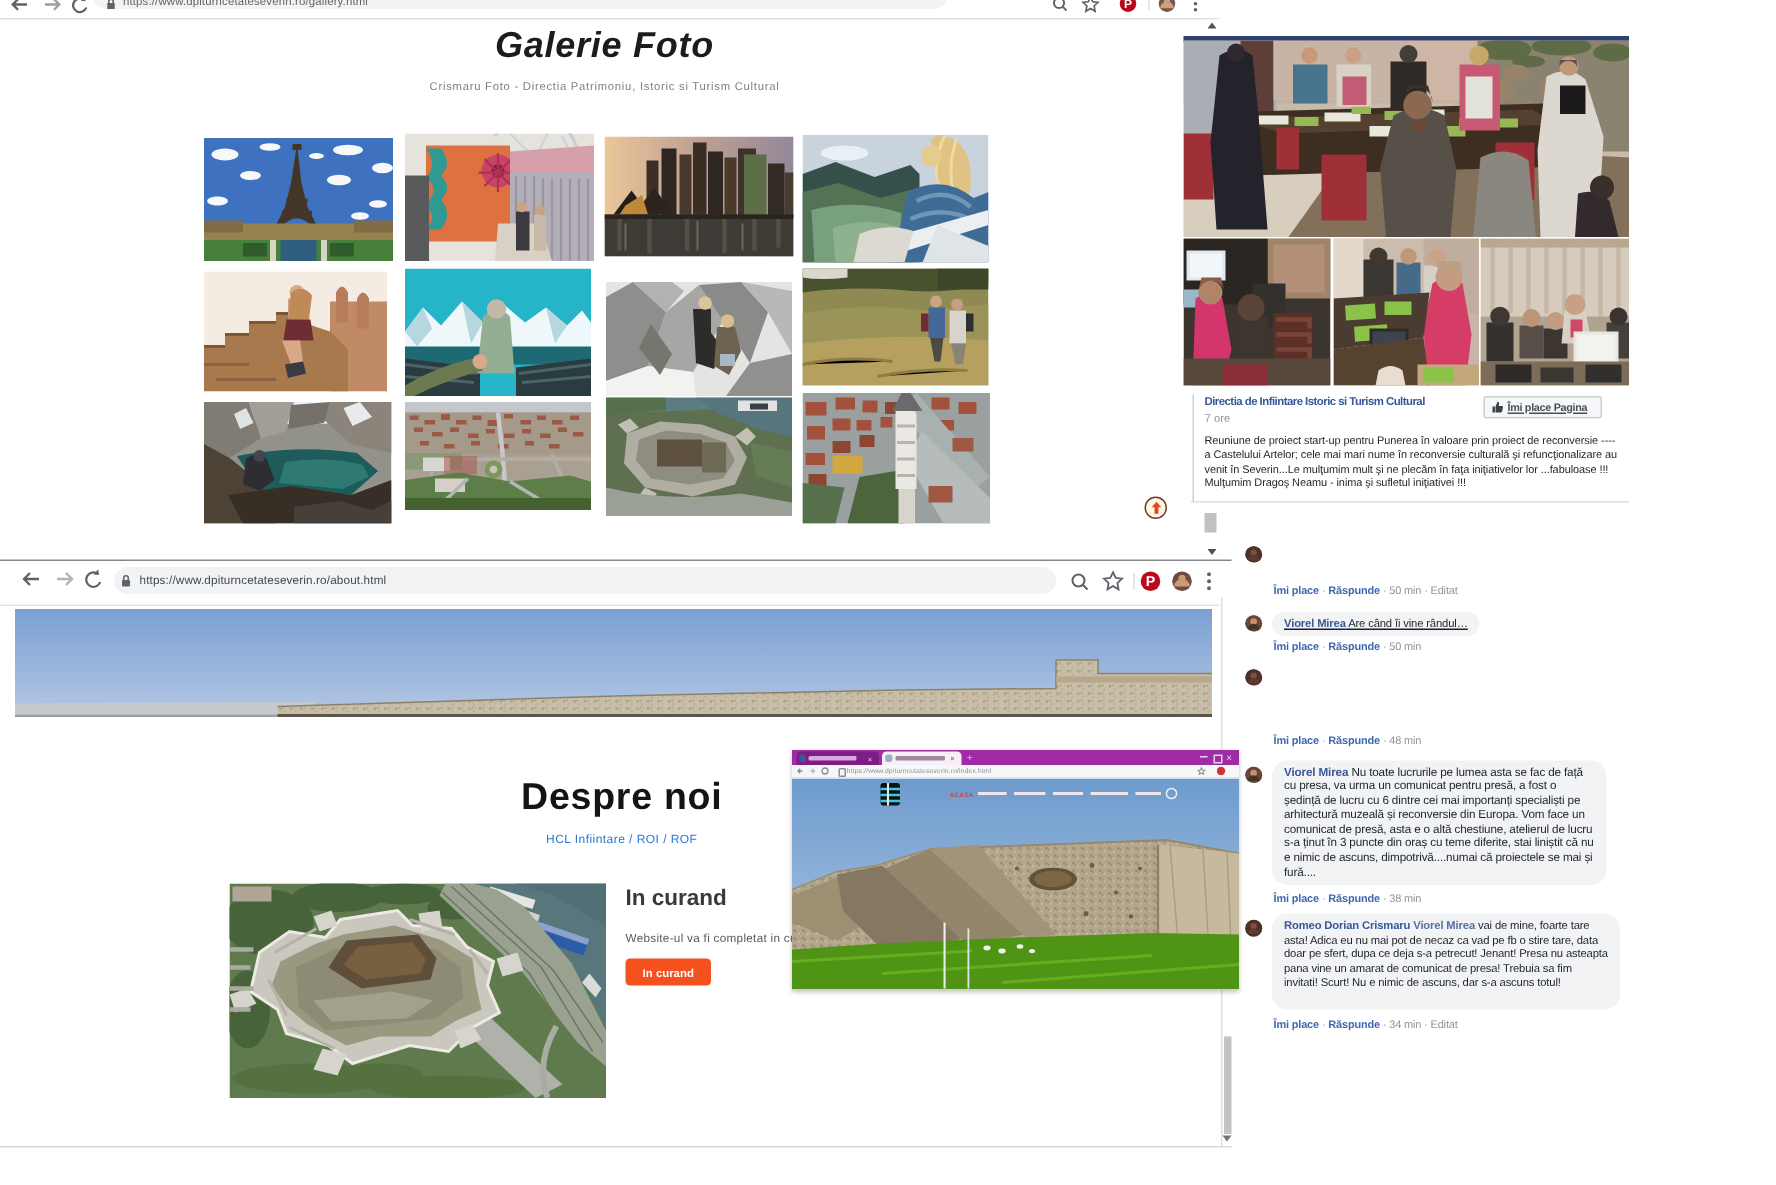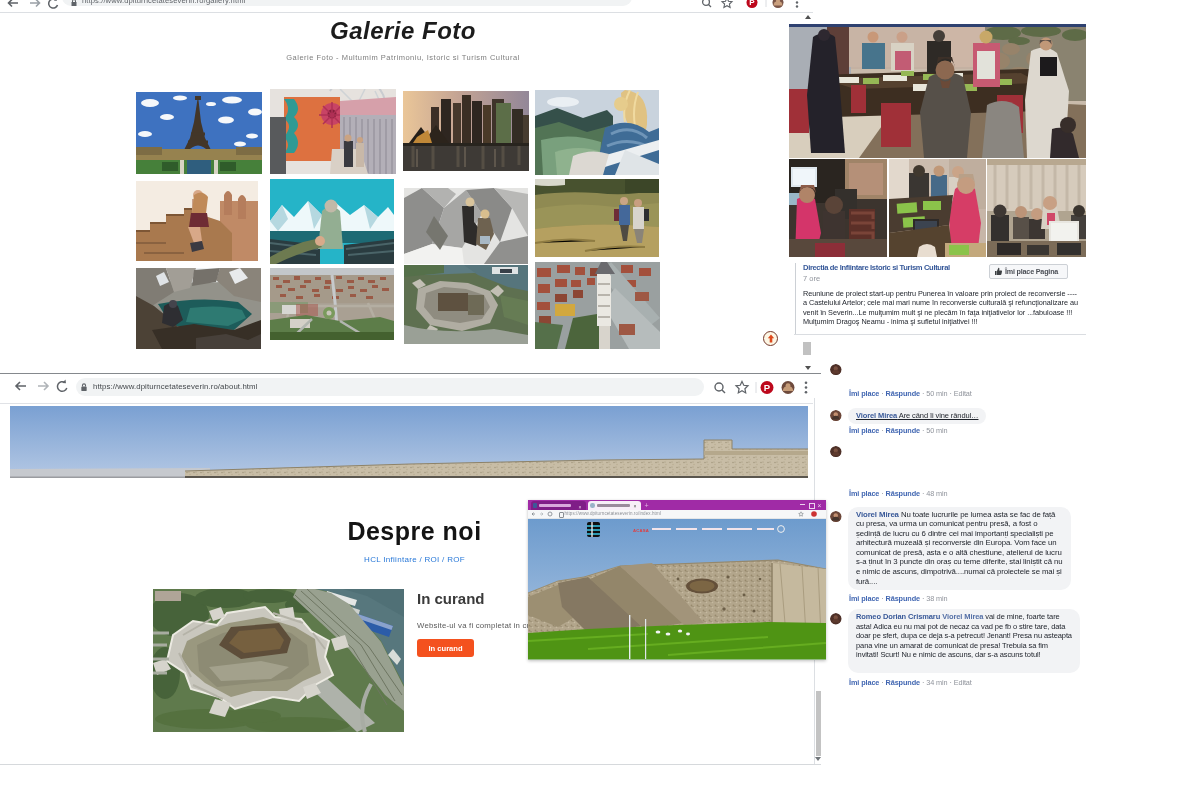--- a/index.html
+++ b/index.html
@@ -49,21 +49,21 @@
           <circle cx="97" cy="9.5" r="1.2" fill="#5f6368"></circle>
     </svg>
   </div>
 
   <div class="abs" style="left:803px;top:13px;width:10px;height:9px;background:#fff;"></div>
   <div class="abs" style="left:805px;top:15px;width:0;height:0;border-left:3.5px solid transparent;border-right:3.5px solid transparent;border-bottom:4.5px solid #505050;"></div>
   <div class="abs" style="left:803px;top:342px;width:8px;height:13px;background:#c1c1c1;"></div>
   <div class="abs" style="left:805px;top:366px;width:0;height:0;border-left:3.5px solid transparent;border-right:3.5px solid transparent;border-top:4.5px solid #505050;"></div>
 
   <div class="abs" style="left:0;top:17px;width:806px;text-align:center;font-size:24px;font-weight:bold;color:#1c1c1c;letter-spacing:.5px;font-style:italic;">Galerie Foto</div>
-  <div class="abs" style="left:0;top:53px;width:806px;text-align:center;font-size:7.5px;color:#7e7e7e;letter-spacing:.5px;">Galerie Foto - Multumim Patrimoniu, Istoric si Turism Cultural</div>
+  <div class="abs" style="left:0;top:53px;width:806px;text-align:center;font-size:7.5px;color:#7e7e7e;letter-spacing:.5px;">Crismaru Foto - Directia Patrimoniu, Istoric si Turism Cultural</div>
 
   <div class="abs" style="left:763px;top:331px;width:13px;height:13px;border-radius:50%;background:#fdf6e4;border:1.8px solid #74392b;"></div>
   <svg class="abs" style="left:767px;top:334px;" width="8" height="9" viewBox="0 0 8 9">
     <path d="M4 0.5 L7.2 4.2 H5.3 V8.5 H2.7 V4.2 H0.8 Z" fill="#dd4a1d"></path>
   </svg>
 </div>
 
 <svg class="abs" style="left:136px;top:92px;" width="126" height="82" viewBox="0 0 126 82">
  <rect width="126" height="82" fill="#3e72c0"></rect>
  <g fill="#f6f8fa">
@@ -475,21 +475,21 @@
  <rect x="40" y="86" width="22" height="10" fill="#3a3632"></rect>
  <rect x="70" y="84" width="24" height="12" fill="#32302e"></rect>
 </svg>
 <div class="abs" style="left:794.5px;top:263px;width:1.5px;height:71px;background:#ccd0d5;"></div>
 <div class="abs" style="left:803px;top:262.5px;font-size:7.6px;font-weight:bold;color:#365899;letter-spacing:-.35px;">Directia de Infiintare Istoric si Turism Cultural</div>
 <div class="abs" style="left:803px;top:274px;font-size:7.5px;color:#90949c;">7 ore</div>
 <div class="abs" style="left:989px;top:263.5px;width:77px;height:13px;background:#f6f7f9;border:1px solid #ccd0d5;border-radius:2px;"></div>
 <svg class="abs" style="left:994px;top:266.5px;" width="9" height="9" viewBox="0 0 9 9">
       <path d="M1 4 h1.6 v4 H1 z M3 4 l1.4-3.2 q1.2 0 1 1.4 l-.3 1.4 h2.2 q.9.2.7 1l-.6 2.6 q-.2.8-1 .8 H3 Z" fill="#3c4043"></path>
     </svg>
-<div class="abs" style="left:1005px;top:266.5px;font-size:7.2px;font-weight:bold;color:#4b4f56;letter-spacing:-.2px;">Îmi place Pagina</div>
+<div class="abs" style="left:1005px;top:266.5px;font-size:7.2px;font-weight:bold;color:#4b4f56;letter-spacing:-.2px;text-decoration:underline;">Îmi place Pagina</div>
 <div class="abs" style="left:803px;top:289px;width:290px;font-size:7.3px;line-height:9.35px;color:#1d2129;letter-spacing:-.05px;white-space:nowrap;">Reuniune de proiect start-up pentru Punerea în valoare prin proiect de reconversie ----<br>a Castelului Artelor; cele mai mari nume în reconversie culturală şi refuncţionalizare au<br>venit în Severin...Le mulţumim mult şi ne plecăm în faţa iniţiativelor lor ...fabuloase !!!<br>Mulţumim Dragoş Neamu - inima şi sufletul iniţiativei !!!</div>
 <div class="abs" style="left:794px;top:334px;width:292px;height:1px;background:#dadde1;"></div>
 
 <svg class="cav" style="left:830px;top:363.5px;" width="12" height="12" viewBox="0 0 12 12">
       <circle cx="6" cy="6" r="6" fill="#4e3028"></circle>
       <circle cx="6" cy="4.6" r="2.2" fill="#7a5140"></circle>
       <path d="M2 10 a4 4 0 0 1 8 0" fill="#5e3a2e"></path>
     </svg>
 <div class="act" style="left:849px;top:388.5px;"><b>Îmi place</b> · <b>Răspunde</b> · 50 min · Editat</div>
 

